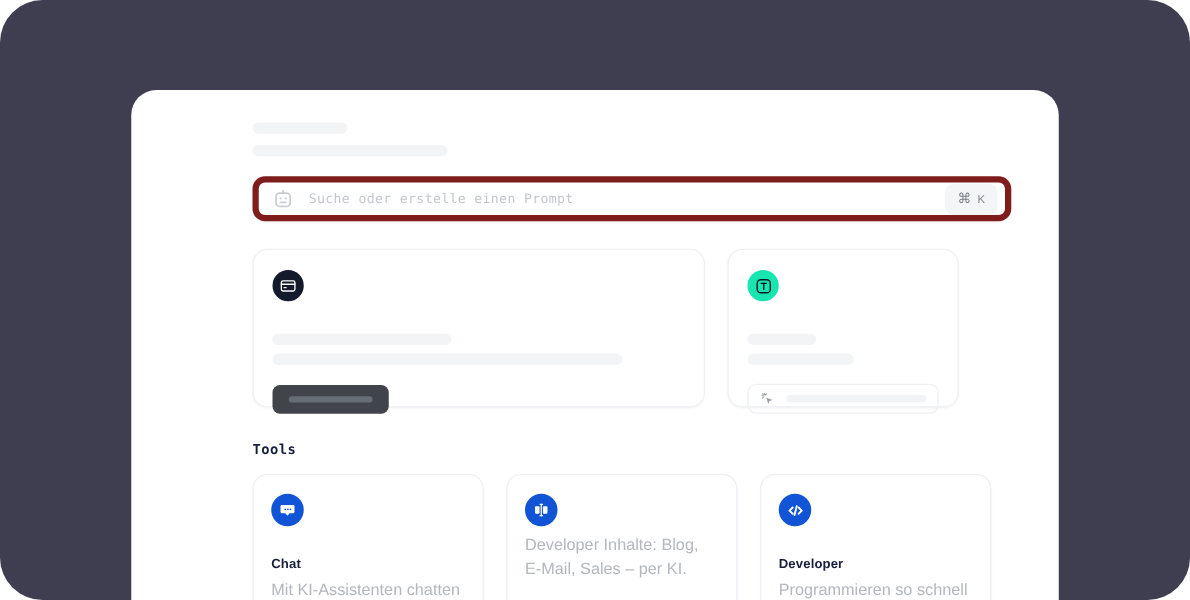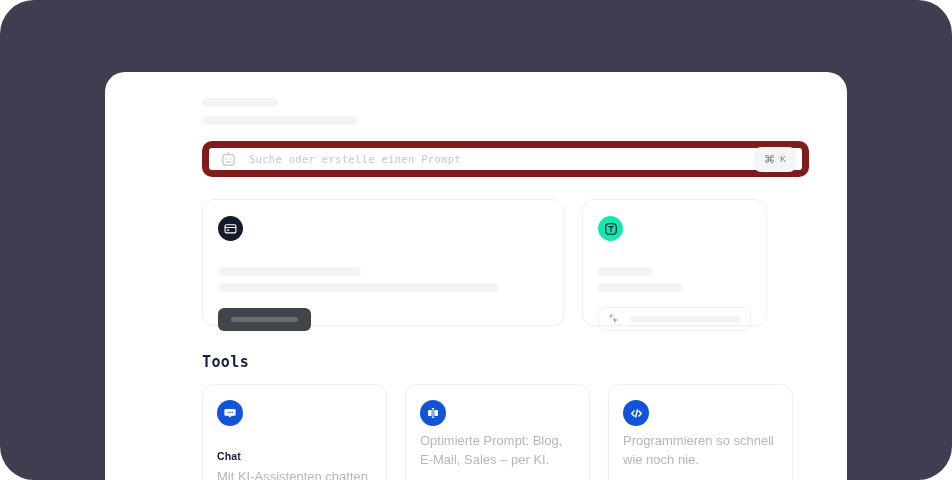--- a/index.html
+++ b/index.html
@@ -55,21 +55,21 @@
   #header-skeletons { margin-bottom: 16px; }
   #header-skeletons .skel + .skel { margin-top: 9px; }
   .skel-title  { width: 76px;  height: 9px; }
   .skel-sub    { width: 156px; height: 9px; }
 
   
   #search-bar {
     position: relative;
     height: 36px;
     background: #ffffff;
-    border: 7px solid #7f1d1d;
+    border: 5px solid #7f1d1d;
     border-radius: 10px;
     display: flex;
     align-items: center;
     padding: 0 6px 0 11px;
     box-shadow: 0 1px 2px rgba(16,24,40,0.04);
   }
   #search-bar .bot-ic {
     width: 17px; height: 17px;
     flex: 0 0 auto;
     color: #c9ccd2;
@@ -177,21 +177,21 @@
     flex: 1 1 auto;
     height: 6px;
     border-radius: 3px;
     background: #f2f3f5;
   }
 
   
   #tools-heading {
     margin-top: 27px;
     font-family: "DejaVu Sans Mono", monospace;
-    font-size: 15px;
+    font-size: 11px;
     font-weight: bold;
     letter-spacing: 0.4px;
     color: #16203a;
   }
 
   #tools-row {
     display: flex;
     gap: 18px;
     margin-top: 13px;
   }
@@ -325,31 +325,32 @@
         <div class="tool-card">
           <div class="tool-icon">
             <svg viewBox="0 0 24 24" width="14" height="14" fill="currentColor">
               <rect x="3.5" y="7" width="6.2" height="10" rx="1.1"></rect>
               <rect x="14.3" y="7" width="6.2" height="10" rx="1.1"></rect>
               <rect x="11.2" y="3.4" width="1.7" height="17.2" rx="0.8"></rect>
               <rect x="9.6" y="3.4" width="4.9" height="1.6" rx="0.8"></rect>
               <rect x="9.6" y="19" width="4.9" height="1.6" rx="0.8"></rect>
             </svg>
           </div>
-          <div class="tool-desc">Optimierte Prompt: Blog, E-Mail, Sales – per KI.</div>
+          <div class="tool-desc">Developer Inhalte: Blog, E-Mail, Sales – per KI.</div>
         </div>
 
         <div class="tool-card">
           <div class="tool-icon">
             <svg viewBox="0 0 24 24" width="15" height="15" fill="none" stroke="currentColor" stroke-width="2.4" stroke-linecap="round" stroke-linejoin="round">
               <polyline points="8.2,8 4.2,12 8.2,16"></polyline>
               <polyline points="15.8,8 19.8,12 15.8,16"></polyline>
               <line x1="13.4" y1="6.4" x2="10.6" y2="17.6"></line>
             </svg>
           </div>
+          <div class="tool-title">Developer</div>
           <div class="tool-desc">Programmieren so schnell wie noch nie.</div>
         </div>
 
       </div>
 
     </div>
   </div>
 </div>
 
 </body></html>

